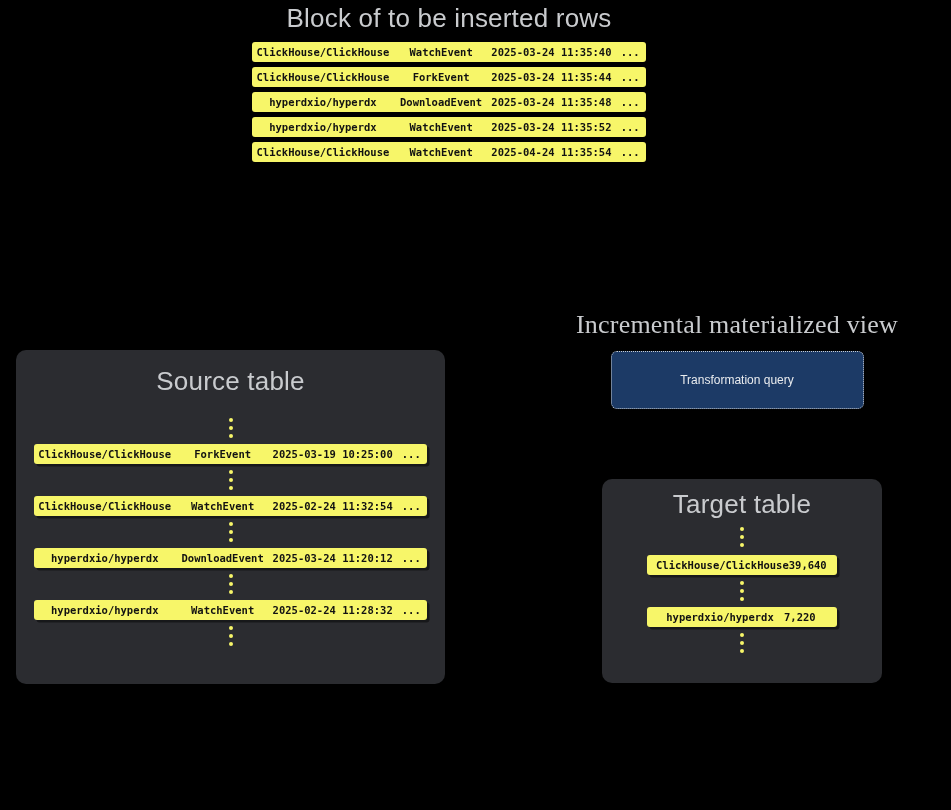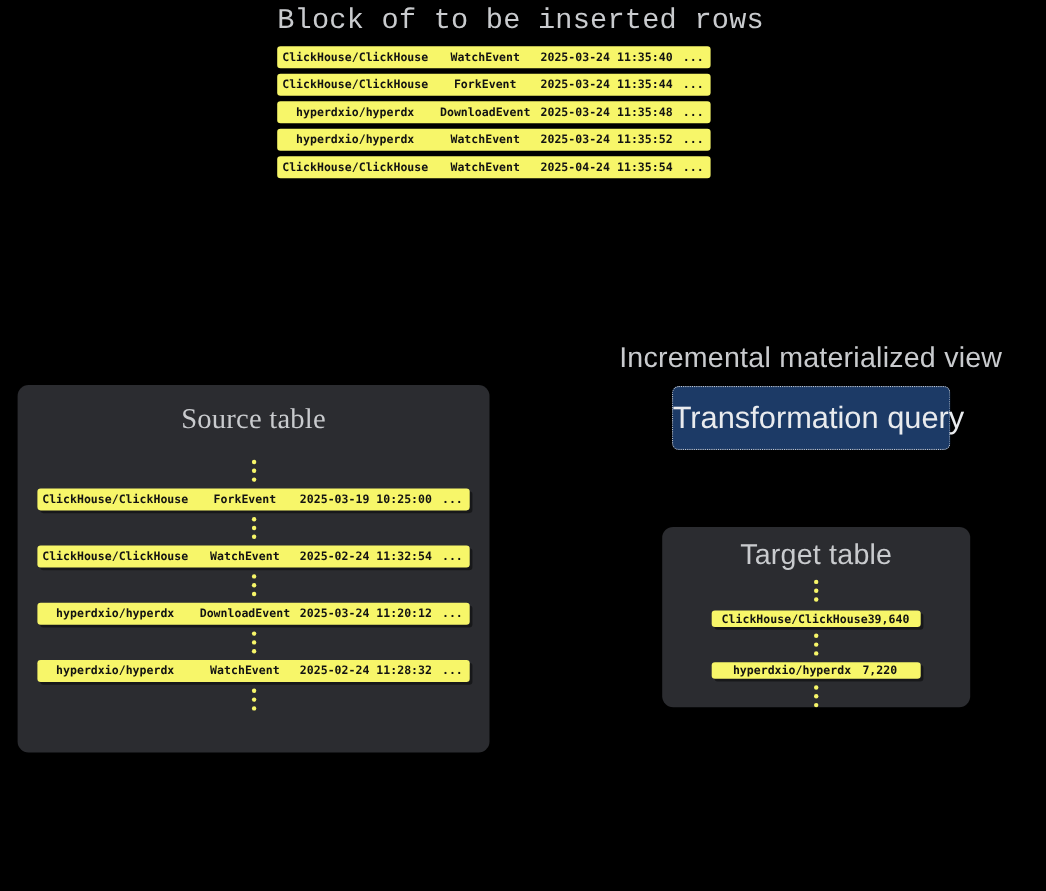--- a/index.html
+++ b/index.html
@@ -26,54 +26,54 @@
   .yrow{
     height:20px;background:var(--row-yellow);border-radius:3px;
     display:grid;grid-template-columns:36% 24% 32% 8%;align-items:center;
     font-family:"DejaVu Sans Mono", monospace;font-weight:bold;font-size:10.5px;
     color:var(--row-text);box-shadow:2.5px 2.5px 0 rgba(0,0,0,0.45);
     box-sizing:border-box;
   }
   .yrow span{text-align:center;white-space:nowrap;overflow:hidden;}
   
   .insert-block{position:absolute;left:252px;top:1px;width:394px;}
-  .insert-block h2{margin-bottom:7px;font-family:Liberation Mono, monospace;}
+  .insert-block h2{margin-bottom:7px;}
   .insert-block .rows{display:flex;flex-direction:column;gap:5px;}
   
   .panel{
     position:absolute;background:var(--panel-gray);border-radius:10px;
     display:flex;flex-direction:column;align-items:center;box-sizing:border-box;
   }
   .source-panel{left:16px;top:350px;width:429px;height:334px;}
-  .source-panel h2{margin-top:14px;font-family:Liberation Serif, serif;}
+  .source-panel h2{margin-top:14px;}
   .source-panel .yrow{width:393px;}
-  .target-panel{left:602px;top:479px;width:280px;height:164px;}
+  .target-panel{left:602px;top:479px;width:280px;height:204px;}
   .target-panel h2{margin-top:8px;}
   
   .dots{display:flex;flex-direction:column;align-items:center;gap:4px;margin:6px 0 0 0;}
   .dots i{width:4px;height:4px;border-radius:50%;background:var(--row-yellow);display:block;}
   .dots.first-gap{margin-top:20px;}
   .row-gap{margin-top:6px;}
   
   .trow{
     width:190px;height:20px;background:var(--row-yellow);border-radius:3px;
     display:flex;align-items:center;justify-content:space-between;
     font-family:"DejaVu Sans Mono", monospace;font-weight:bold;font-size:10.5px;
     color:var(--row-text);box-shadow:2.5px 2.5px 0 rgba(0,0,0,0.45);
     box-sizing:border-box;padding:0 9px;
   }
   .trow .t-repo{flex:1;text-align:center;white-space:nowrap;}
   .trow .t-count{min-width:44px;white-space:nowrap;}
   
   .mv-group{position:absolute;left:522px;top:308px;width:430px;text-align:center;}
-  .mv-group h2{margin-bottom:9px;}
+  .mv-group h2{margin-bottom:9px;font-family:Liberation Serif, serif;}
   .mv-button{
     display:inline-block;width:253px;height:58px;line-height:56px;box-sizing:border-box;
     background:var(--button-blue);border:1px dotted var(--button-border);border-radius:6px;
-    color:var(--button-text);font-size:28px;font-weight:400;white-space:nowrap;
+    color:var(--button-text);font-size:12px;font-weight:400;white-space:nowrap;
   }
 </style>
 </head>
 <body>
 
 <div class="stage">
 
   <section class="insert-block">
     <h2 class="diagram-title">Block of to be inserted rows</h2>
     <div class="rows">

